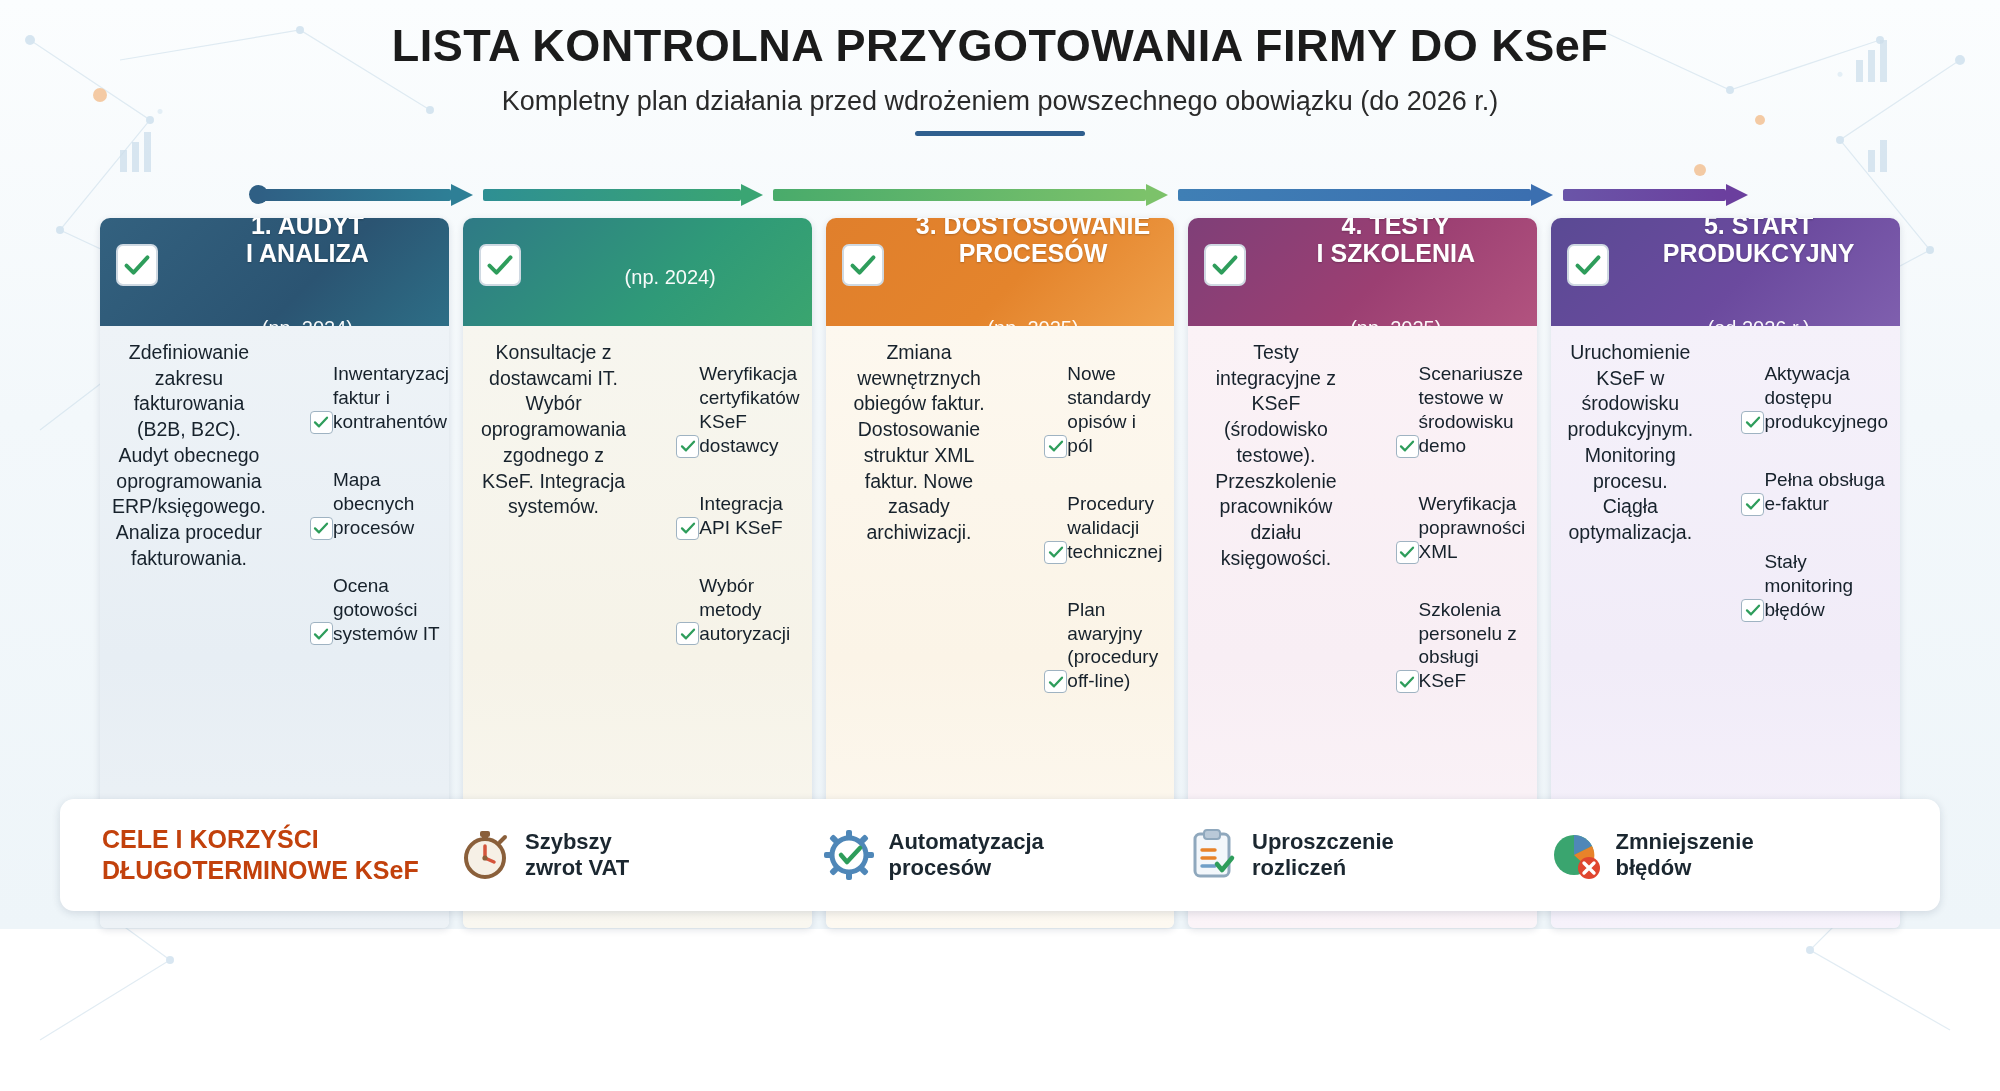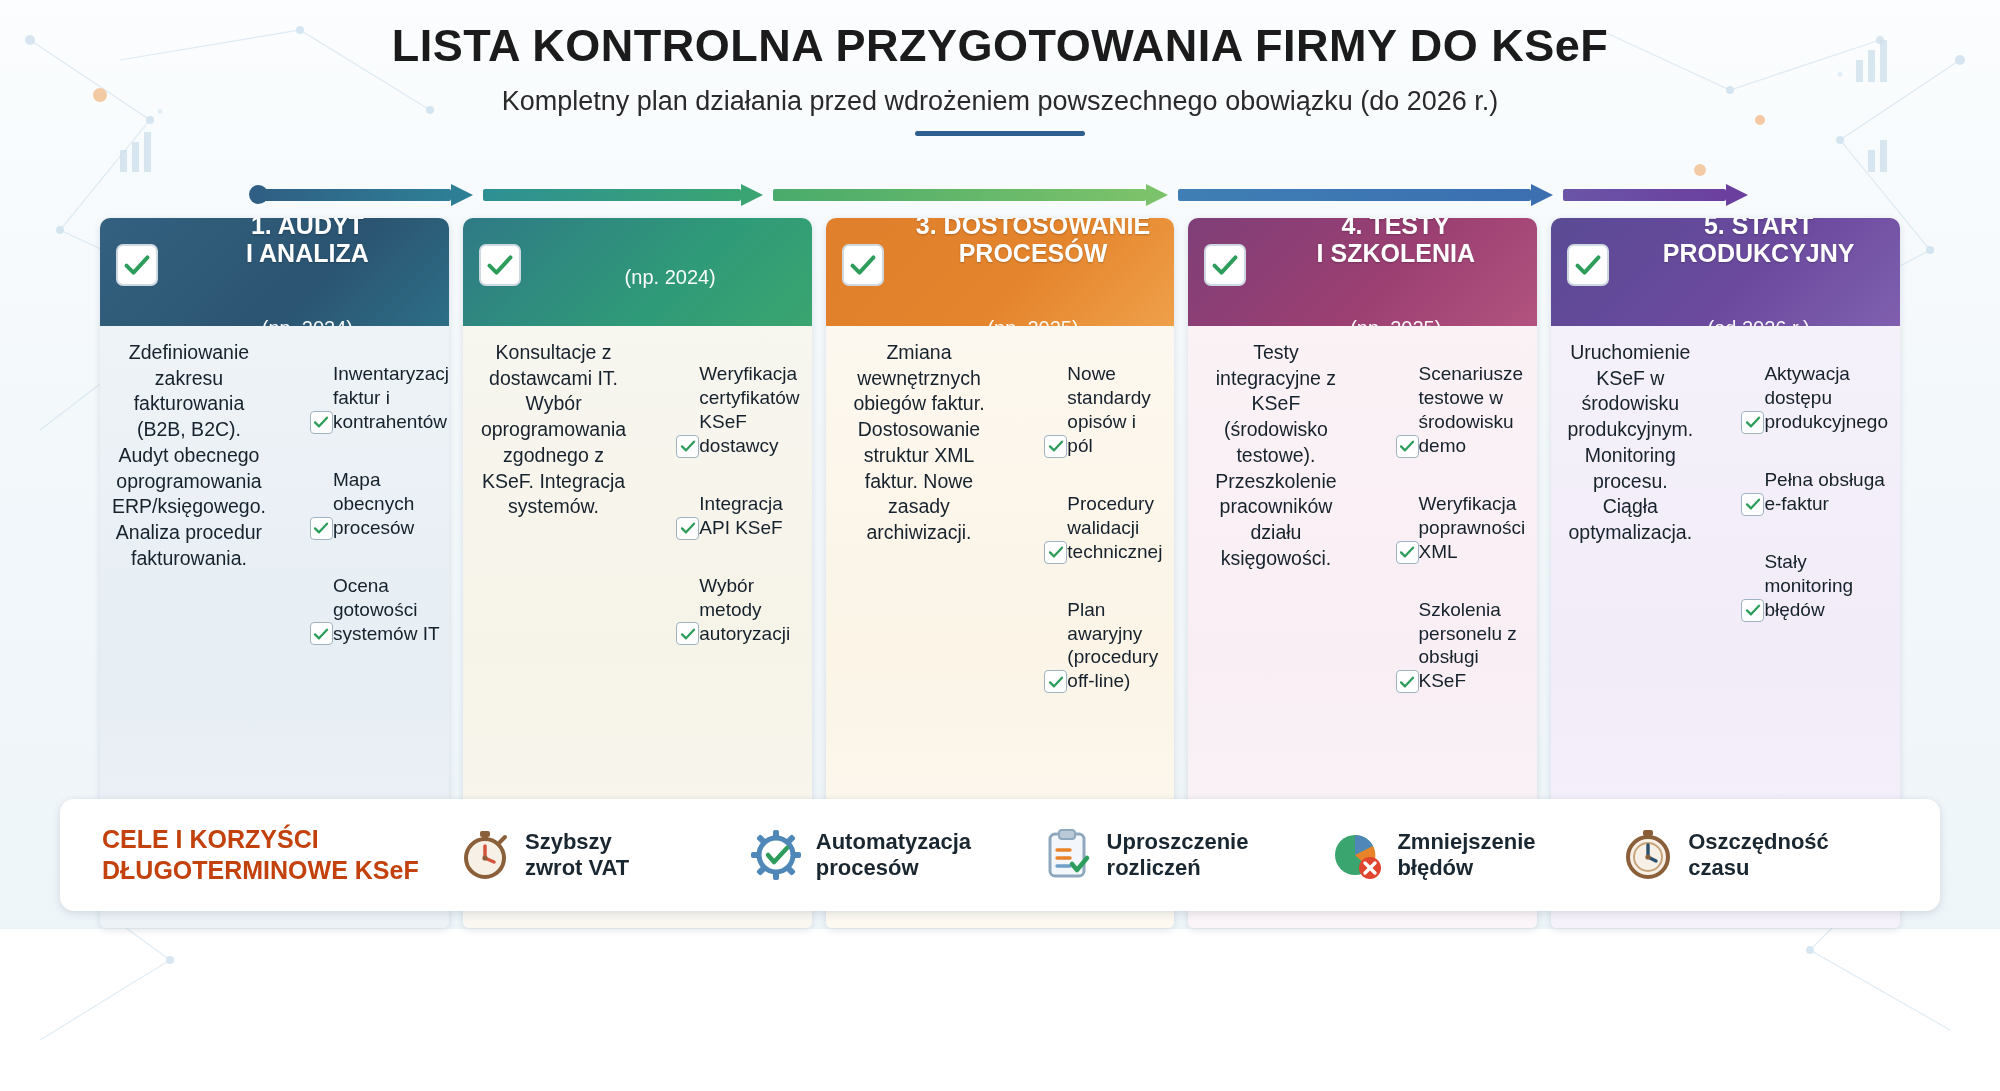--- a/index.html
+++ b/index.html
@@ -680,30 +680,15 @@
           <circle cx="40" cy="40" r="11" fill="#e0462f"></circle>
           <path d="M35 35 l10 10 M45 35 l-10 10" stroke="#ffffff" stroke-width="3.4" stroke-linecap="round"></path>
         </svg>
       </span>
       <span class="b-txt">
         <div>Zmniejszenie</div>
         <div>błędów</div>
       </span>
     </div>
 
-    <div class="benefit">
-      <span class="b-ico">
-        <svg viewBox="0 0 54 54">
-          <circle cx="27" cy="29" r="20" fill="#f6f0e6" stroke="#8a5f3a" stroke-width="4"></circle>
-          <circle cx="27" cy="29" r="14" fill="none" stroke="#c8a37a" stroke-width="2"></circle>
-          <rect x="22" y="2" width="10" height="6" rx="2" fill="#8a5f3a"></rect>
-          <path d="M27 29 L27 17 M27 29 L35 33" stroke="#2c4f6e" stroke-width="3.4" stroke-linecap="round"></path>
-          <circle cx="27" cy="29" r="2.6" fill="#8a5f3a"></circle>
-        </svg>
-      </span>
-      <span class="b-txt">
-        <div>Oszczędność</div>
-        <div>czasu</div>
-      </span>
-    </div>
   </div>
 
 </div>
 
 </body></html>

